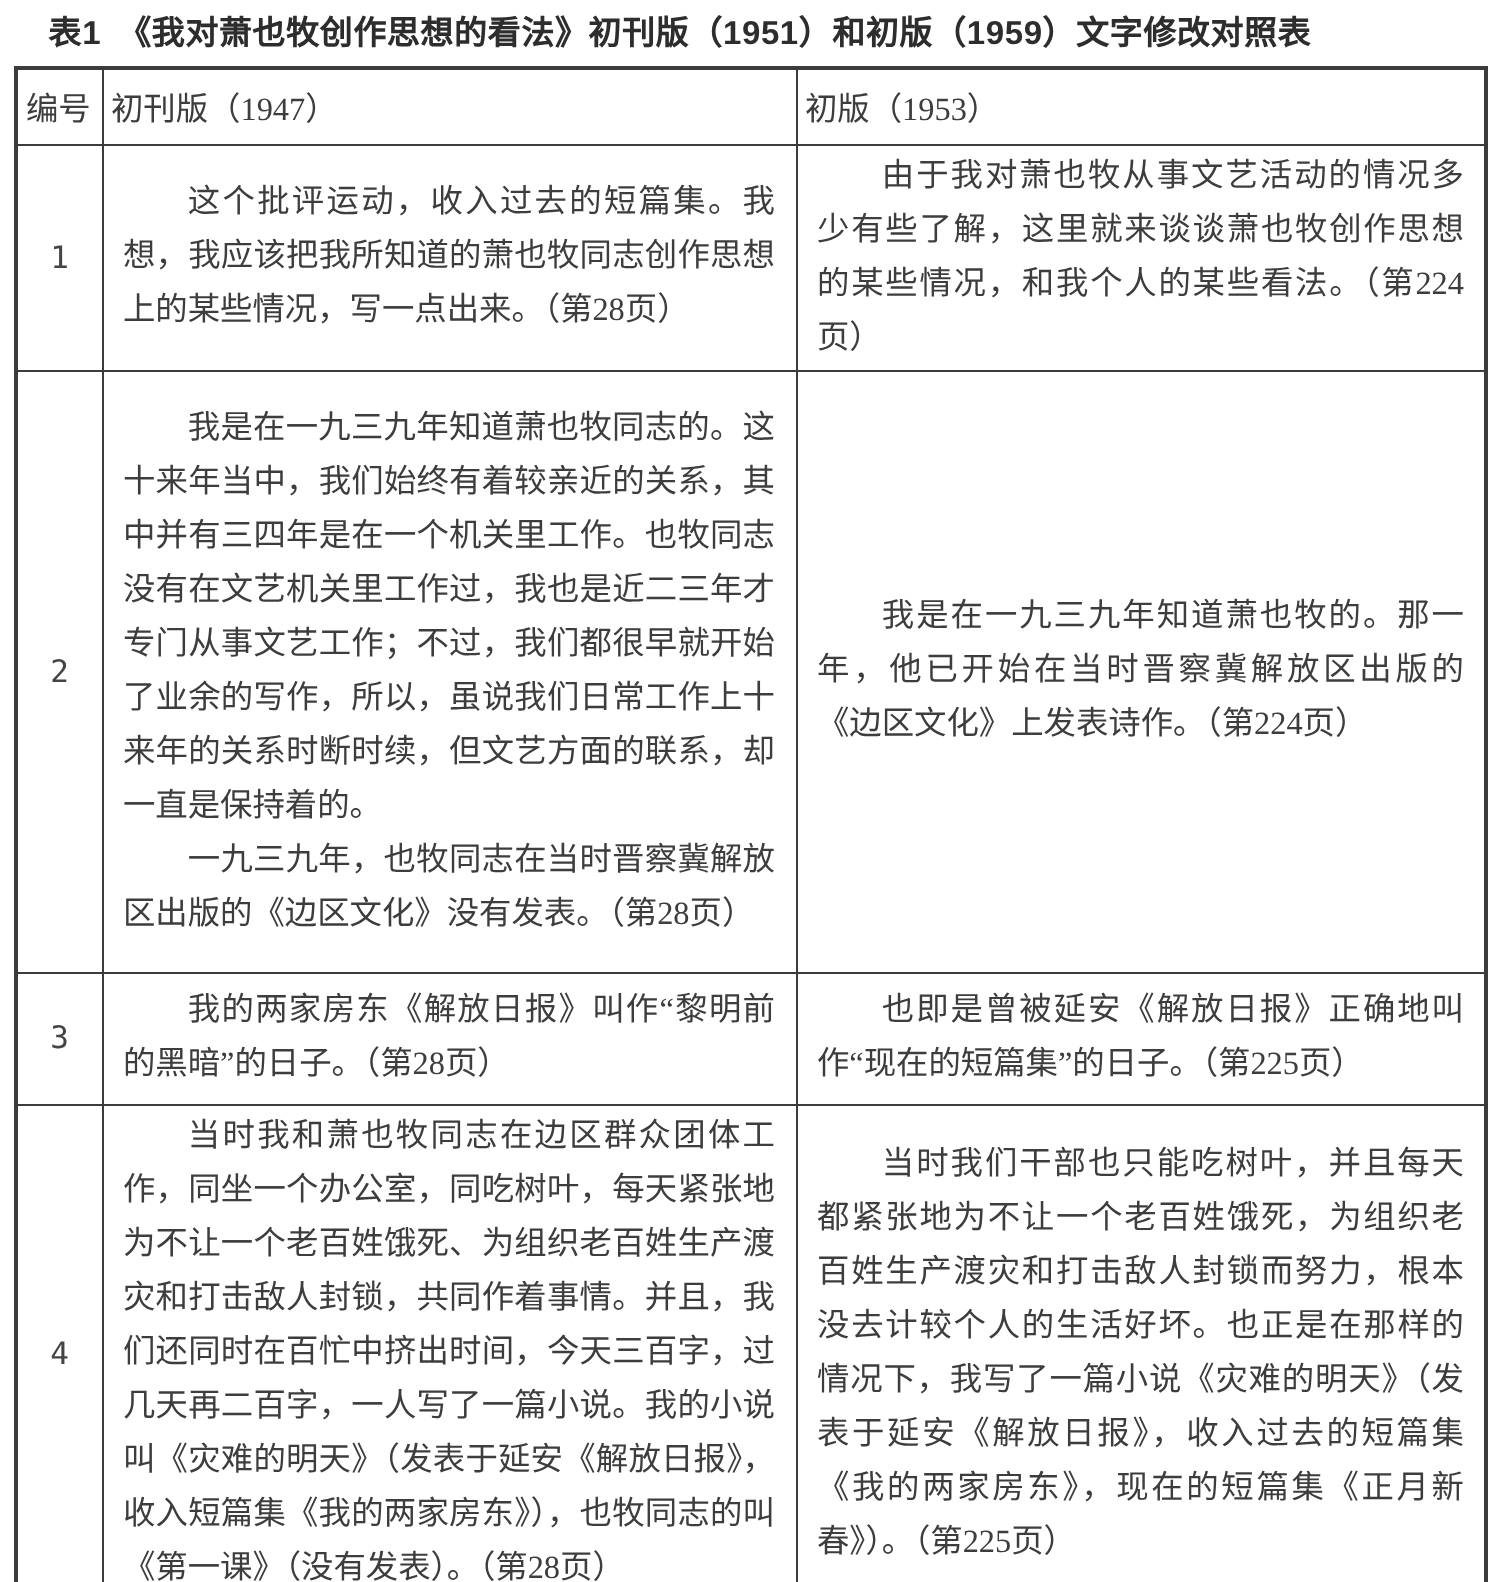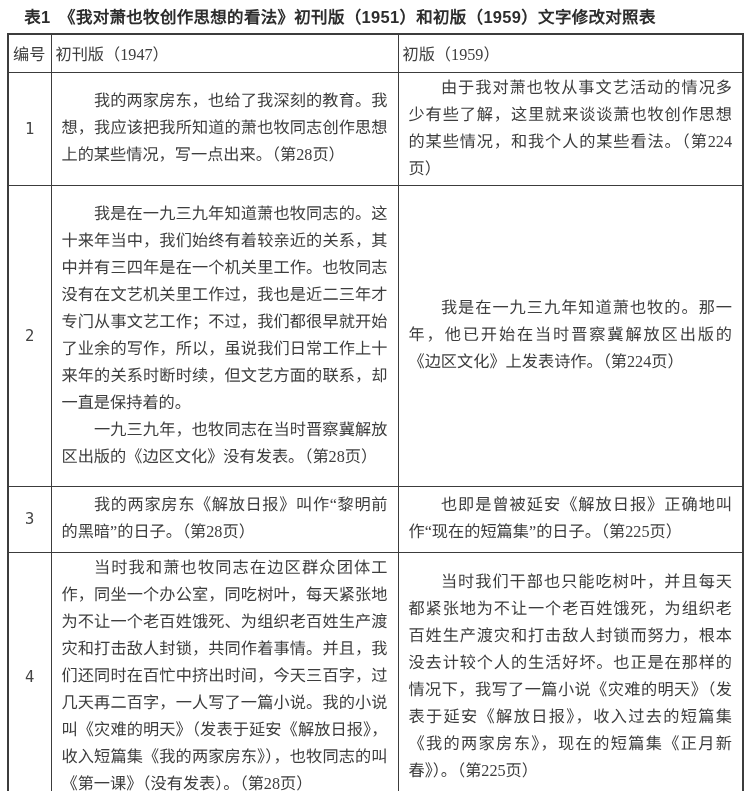--- a/index.html
+++ b/index.html
@@ -87,28 +87,28 @@
   <table class="cmp">
     <colgroup>
       <col class="c-num">
       <col class="c-1951">
       <col class="c-1959">
     </colgroup>
     <thead>
       <tr class="header-row">
         <th>编号</th>
         <th>初刊版（1947）</th>
-        <th>初版（1959）</th>
+        <th>初版（1953）</th>
       </tr>
     </thead>
     <tbody>
       <tr class="r1">
         <td class="num">1</td>
         <td class="text">
-            <p class="para">我的两家房东，也给了我深刻的教育。我想，我应该把我所知道的萧也牧同志创作思想上的某些情况，写一点出来。（第28页）</p>
+            <p class="para">这个批评运动，收入过去的短篇集。我想，我应该把我所知道的萧也牧同志创作思想上的某些情况，写一点出来。（第28页）</p>
           </td>
         <td class="text">
             <p class="para">由于我对萧也牧从事文艺活动的情况多少有些了解，这里就来谈谈萧也牧创作思想的某些情况，和我个人的某些看法。（第224页）</p>
           </td>
       </tr>
       <tr class="r2">
         <td class="num">2</td>
         <td class="text">
             <p class="para">我是在一九三九年知道萧也牧同志的。这十来年当中，我们始终有着较亲近的关系，其中并有三四年是在一个机关里工作。也牧同志没有在文艺机关里工作过，我也是近二三年才专门从事文艺工作；不过，我们都很早就开始了业余的写作，所以，虽说我们日常工作上十来年的关系时断时续，但文艺方面的联系，却一直是保持着的。</p>
             <p class="para">一九三九年，也牧同志在当时晋察冀解放区出版的《边区文化》没有发表。（第28页）</p>

